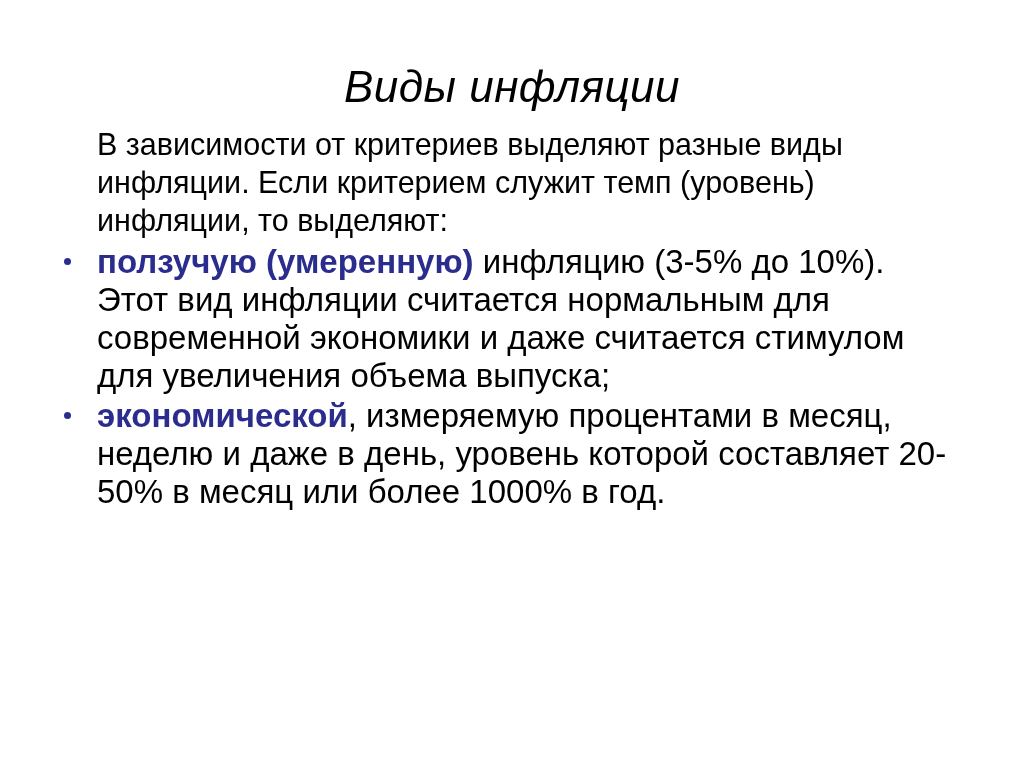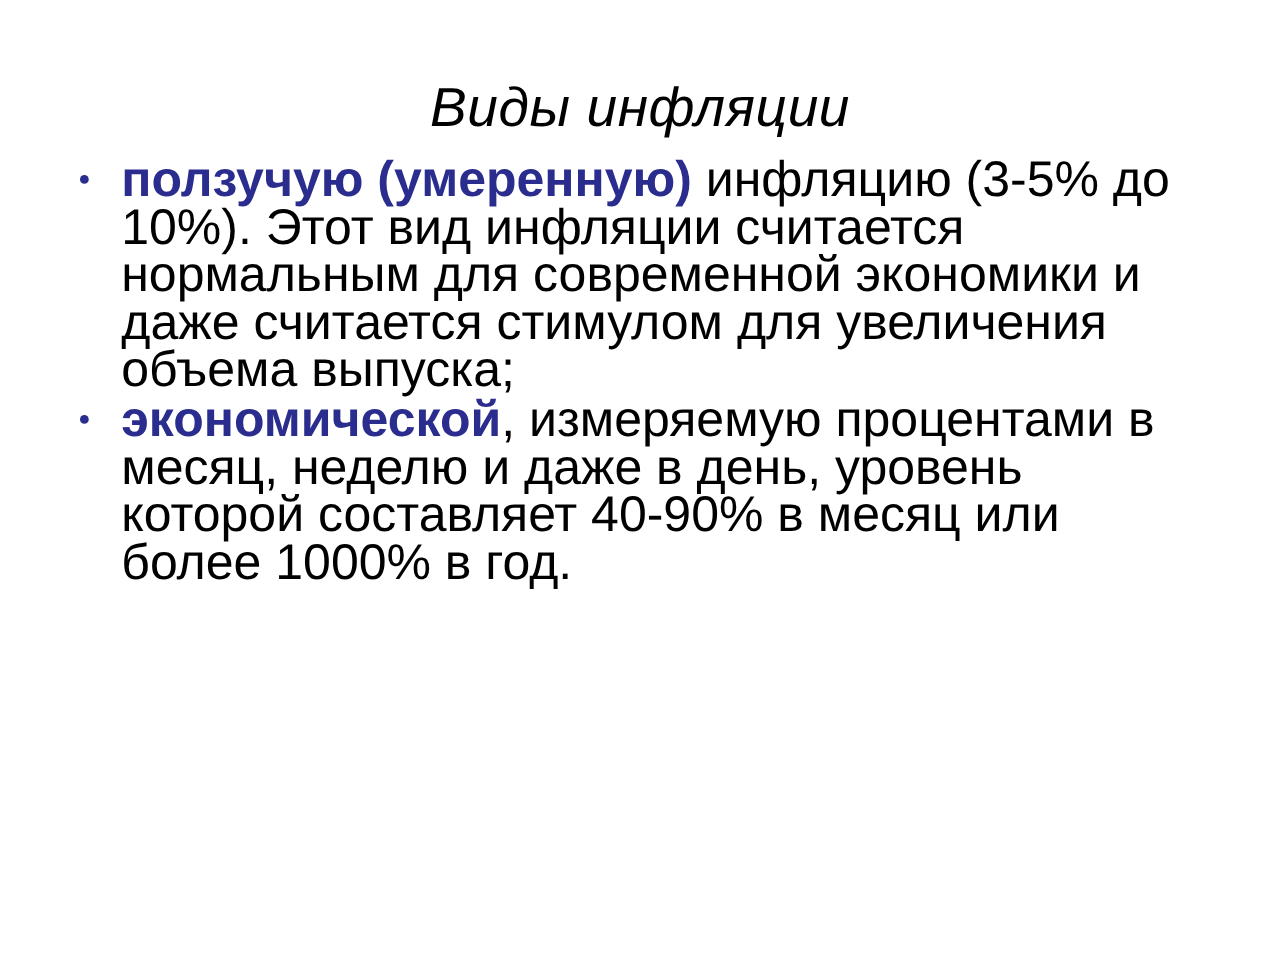--- a/index.html
+++ b/index.html
@@ -59,21 +59,21 @@
   .bullet-list {
     list-style: none;
     margin: 0;
     padding: 0;
   }
 
   .bullet-item {
     position: relative;
     margin: 0 0 2px 0;
     padding-left: 40px;
-    font-size: 40px;
+    font-size: 33px;
     line-height: 38px;
     color: #000000;
     text-align: left;
   }
 
   .bullet-marker {
     position: absolute;
     left: 7px;
     top: 15px;
     width: 7px;
@@ -89,29 +89,30 @@
 </style>
 </head>
 <body>
 
 <div class="slide">
 
   <h1 class="slide-title">Виды инфляции</h1>
 
   <div class="body-block">
 
+    <p class="intro-paragraph">В зависимости от критериев выделяют разные виды инфляции. Если критерием служит темп (уровень) инфляции, то выделяют:</p>
 
     <ul class="bullet-list">
 
       <li class="bullet-item">
         <span class="bullet-marker"></span>
         <span class="term">ползучую (умеренную)</span><span> инфляцию (3-5% до 10%). Этот вид инфляции считается нормальным для современной экономики и даже считается стимулом для увеличения объема выпуска;</span>
       </li>
 
 
       <li class="bullet-item">
         <span class="bullet-marker"></span>
-        <span class="term">экономической</span><span>, измеряемую процентами в месяц, неделю и даже в день, уровень которой составляет 40-90% в месяц или более 1000% в год.</span>
+        <span class="term">экономической</span><span>, измеряемую процентами в месяц, неделю и даже в день, уровень которой составляет 20-50% в месяц или более 1000% в год.</span>
       </li>
 
     </ul>
   </div>
 </div>
 
 </body></html>

